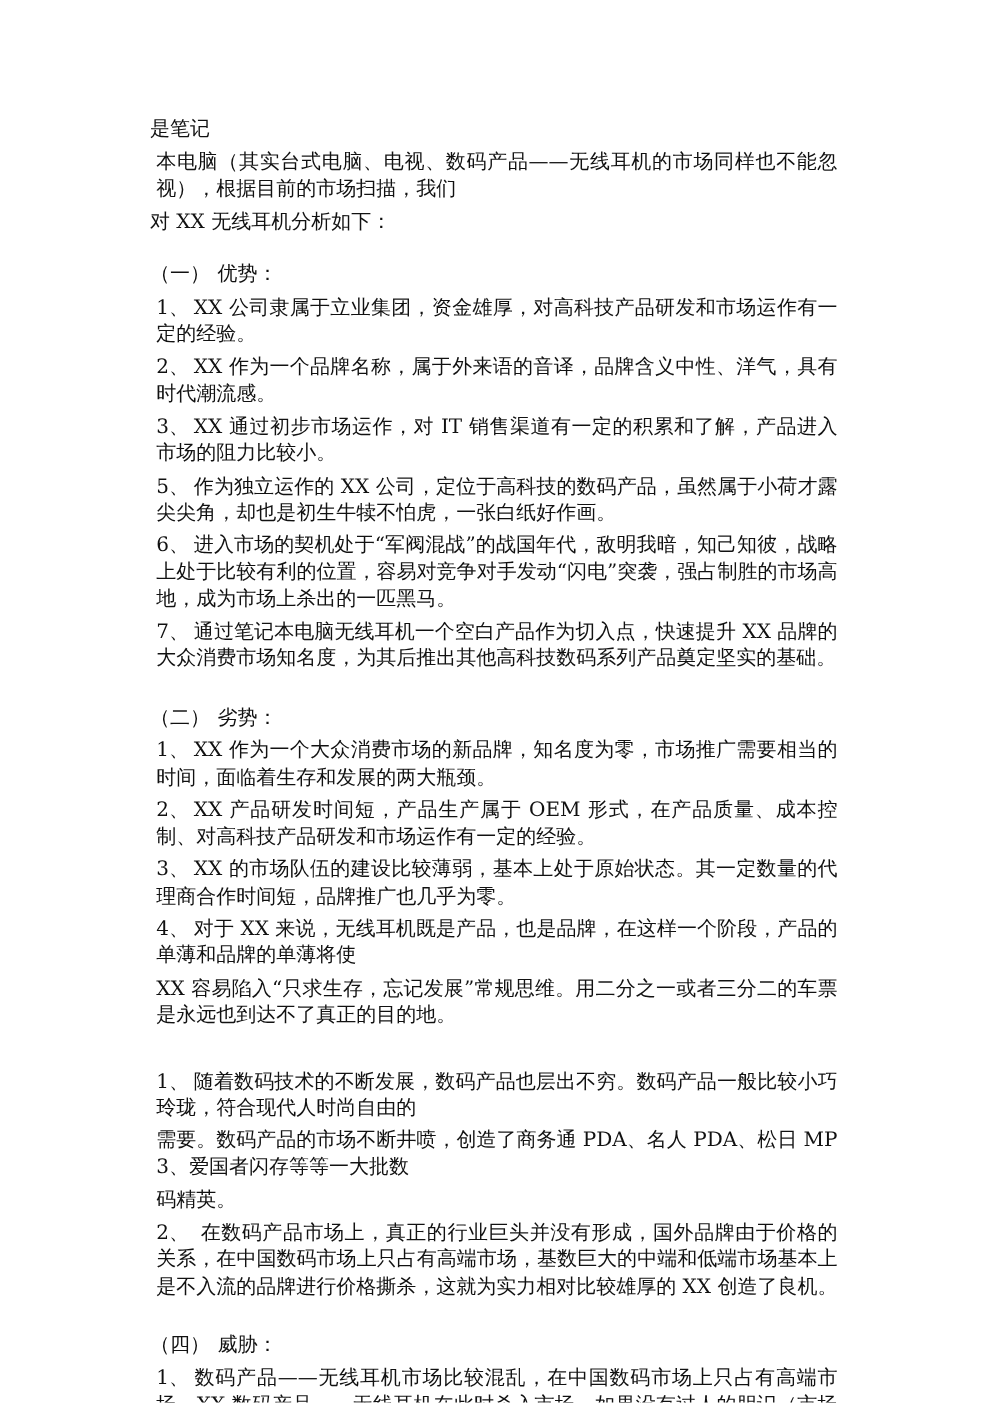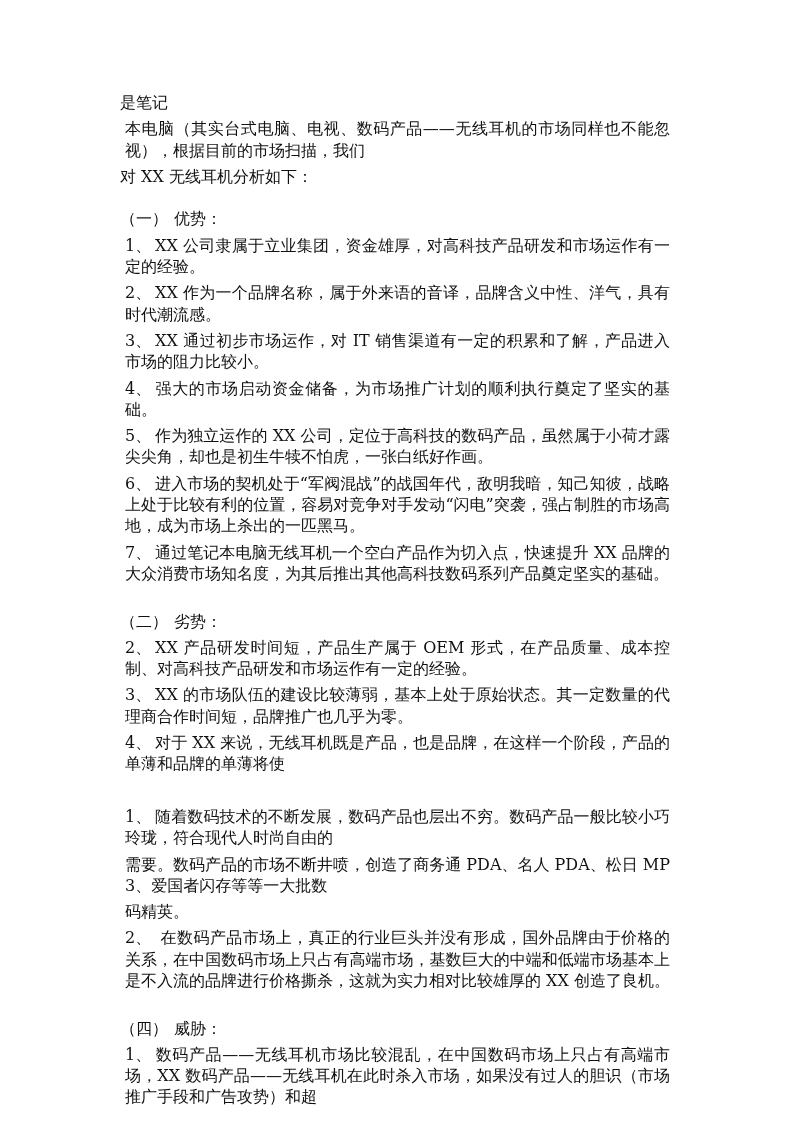--- a/index.html
+++ b/index.html
@@ -28,33 +28,34 @@
   <p class="para">本电脑（其实台式电脑、电视、数码产品——无线耳机的市场同样也不能忽视），根据目前的市场扫描，我们</p>
   <p class="line">对 XX 无线耳机分析如下：</p>
 
   <div class="blank"></div>
 
   <div>
     <p class="line head"><span class="num">（一）</span><span>优势：</span></p>
     <p class="para item"><span class="num">1、</span><span>XX 公司隶属于立业集团，资金雄厚，对高科技产品研发和市场运作有一定的经验。</span></p>
     <p class="para item"><span class="num">2、</span><span>XX 作为一个品牌名称，属于外来语的音译，品牌含义中性、洋气，具有时代潮流感。</span></p>
     <p class="para item"><span class="num">3、</span><span>XX 通过初步市场运作，对 IT 销售渠道有一定的积累和了解，产品进入市场的阻力比较小。</span></p>
-    <p class="para item"><span class="num">4、</span><span>强大的市场启动资金储备，为市场推广计划的顺利执行奠定了坚实的基础。</span></p>
     <p class="para item"><span class="num">5、</span><span>作为独立运作的 XX 公司，定位于高科技的数码产品，虽然属于小荷才露尖尖角，却也是初生牛犊不怕虎，一张白纸好作画。</span></p>
     <p class="para item"><span class="num">6、</span><span>进入市场的契机处于“军阀混战”的战国年代，敌明我暗，知己知彼，战略上处于比较有利的位置，容易对竞争对手发动“闪电”突袭，强占制胜的市场高地，成为市场上杀出的一匹黑马。</span></p>
     <p class="para item"><span class="num">7、</span><span>通过笔记本电脑无线耳机一个空白产品作为切入点，快速提升 XX 品牌的大众消费市场知名度，为其后推出其他高科技数码系列产品奠定坚实的基础。</span></p>
   </div>
 
   <div class="blank"></div>
 
   <div>
     <p class="line head"><span class="num">（二）</span><span>劣势：</span></p>
+    <p class="para item"><span class="num">1、</span><span>XX 作为一个大众消费市场的新品牌，知名度为零，市场推广需要相当的时间，面临着生存和发展的两大瓶颈。</span></p>
     <p class="para item"><span class="num">2、</span><span>XX 产品研发时间短，产品生产属于 OEM 形式，在产品质量、成本控制、对高科技产品研发和市场运作有一定的经验。</span></p>
     <p class="para item"><span class="num">3、</span><span>XX 的市场队伍的建设比较薄弱，基本上处于原始状态。其一定数量的代理商合作时间短，品牌推广也几乎为零。</span></p>
     <p class="para item"><span class="num">4、</span><span>对于 XX 来说，无线耳机既是产品，也是品牌，在这样一个阶段，产品的单薄和品牌的单薄将使</span></p>
+    <p class="para">XX 容易陷入“只求生存，忘记发展”常规思维。用二分之一或者三分二的车票是永远也到达不了真正的目的地。</p>
   </div>
 
   <div class="blank"></div>
 
   <div>
     <p class="para item"><span class="num">1、</span><span>随着数码技术的不断发展，数码产品也层出不穷。数码产品一般比较小巧玲珑，符合现代人时尚自由的</span></p>
     <p class="para">需要。数码产品的市场不断井喷，创造了商务通 PDA、名人 PDA、松日 MP3、爱国者闪存等等一大批数</p>
     <p class="para">码精英。</p>
     <p class="para item"><span class="num">2、</span><span>  在数码产品市场上，真正的行业巨头并没有形成，国外品牌由于价格的关系，在中国数码市场上只占有高端市场，基数巨大的中端和低端市场基本上是不入流的品牌进行价格撕杀，这就为实力相对比较雄厚的 XX 创造了良机。</span></p>
   </div>

